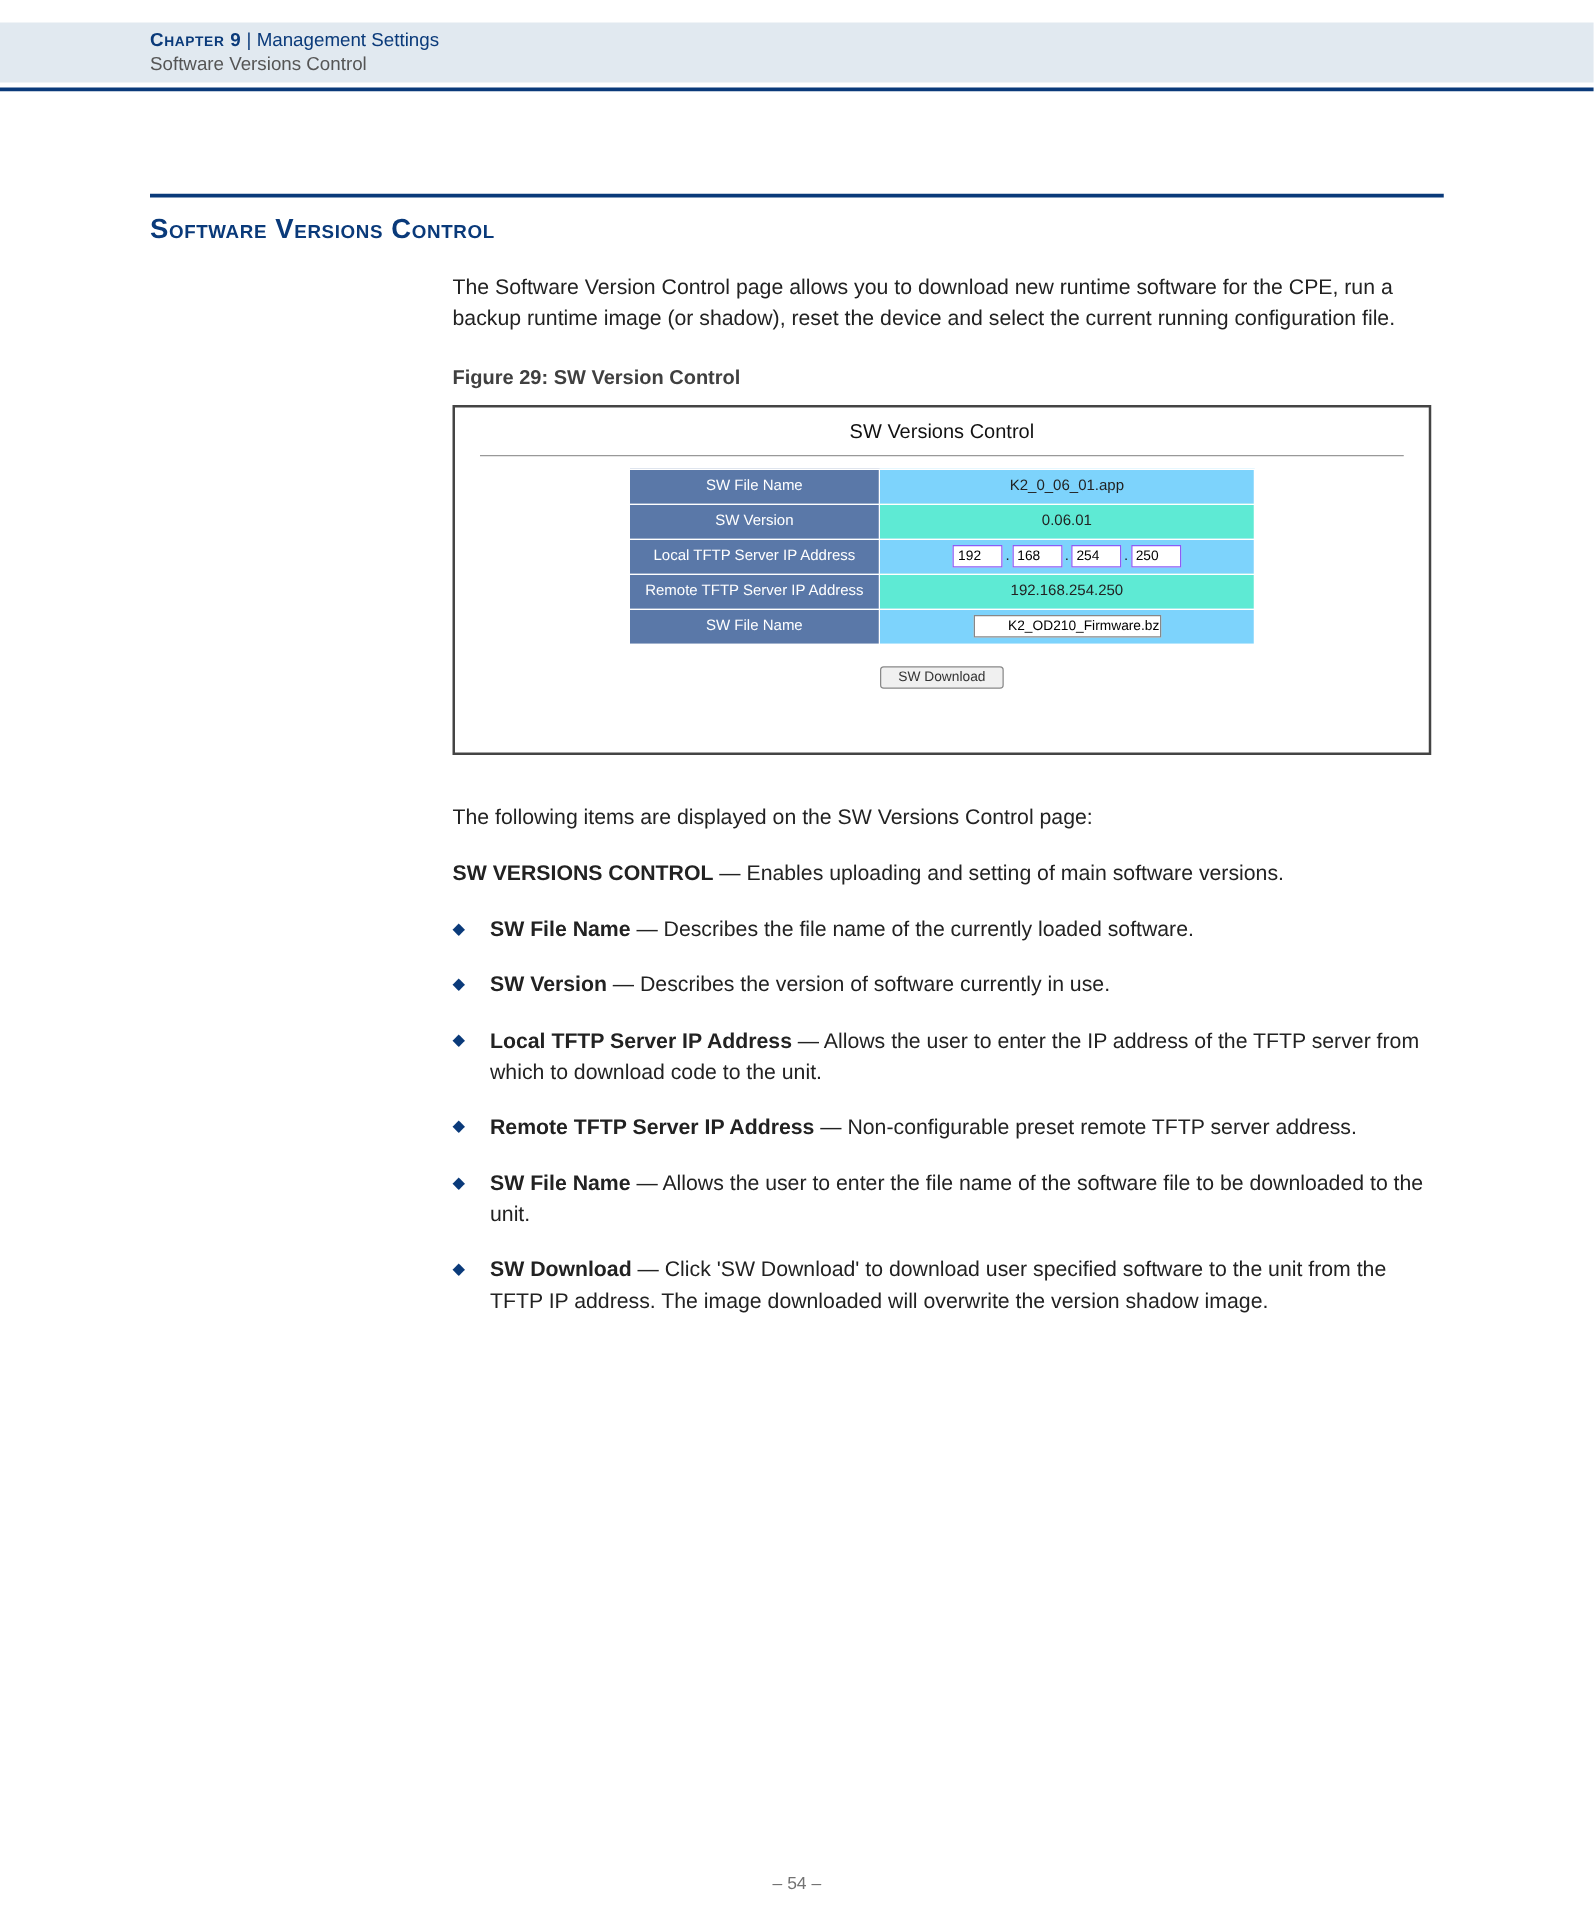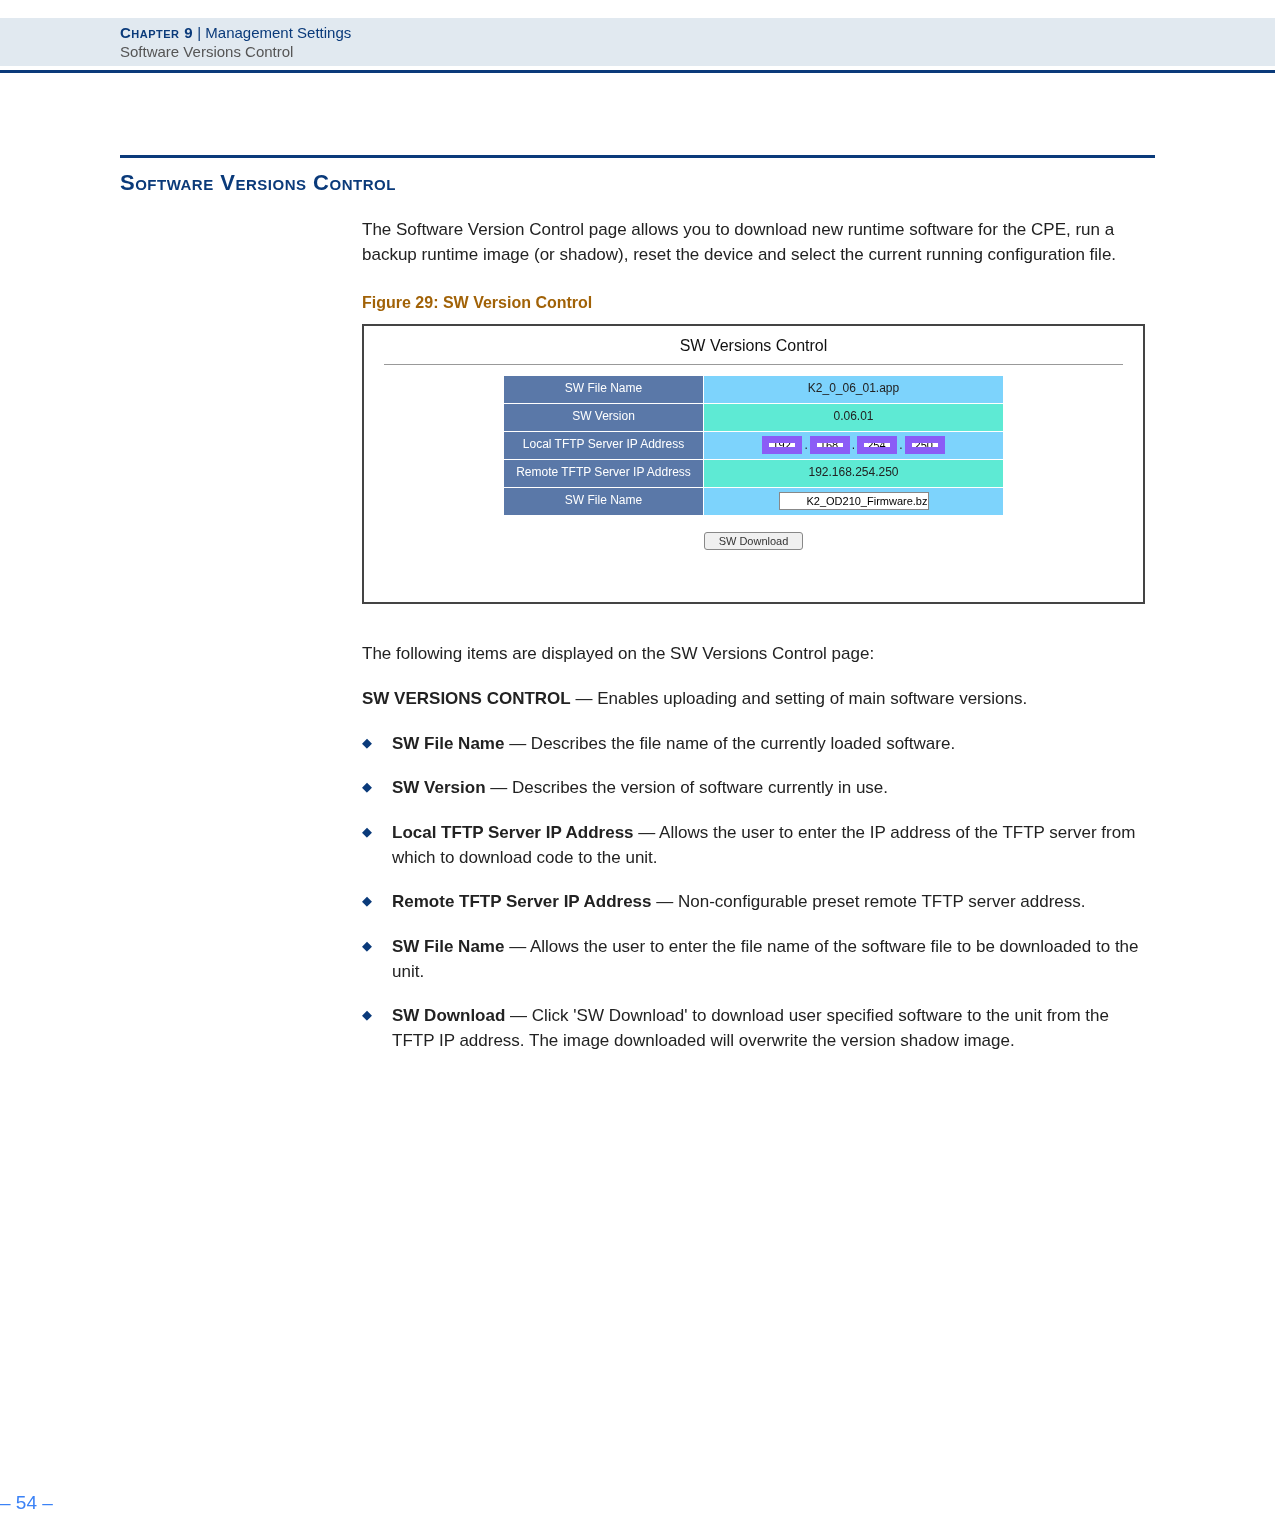--- a/index.html
+++ b/index.html
@@ -60,21 +60,21 @@
       position: absolute;
       top: 218px;
       left: 362px;
       right: 130px;
       font-size: 17px;
       color: #222;
       line-height: 1.45;
     }
     .intro { margin-bottom: 24px; }
     .figure-caption {
-      color: #a16207;
+      color: #404040;
       font-weight: bold;
       font-size: 16px;
       margin-bottom: 10px;
     }
     .figure-box {
       border: 2px solid #444;
       background: #fff;
       height: 280px;
       position: relative;
       margin-bottom: 38px;
@@ -117,21 +117,21 @@
       border: 1px solid #fff;
       vertical-align: middle;
     }
     .val-cell.alt { background: #5eead4; }
     .ip-input {
       width: 40px;
       height: 18px;
       font-size: 11px;
       text-align: left;
       padding-left: 3px;
-      border: 7px solid #8b5cf6;
+      border: 1px solid #8b5cf6;
       font-family: Arial, sans-serif;
     }
     .ip-sep { margin: 0 2px; display: inline-block; }
     .file-input {
       width: 150px;
       height: 18px;
       font-size: 11px;
       text-align: right;
       padding-left: 3px;
       border: 1px solid #888;
@@ -165,22 +165,23 @@
       left: 0;
       top: 2px;
       color: #0a3a7a;
       font-size: 13px;
     }
     .footer {
       position: absolute;
       bottom: 18px;
       left: 0;
       right: 0;
-      font-size: 19px;
-      color: #3b82f6;
+      text-align: center;
+      font-size: 14px;
+      color: #737373;
     }
   </style>
 </head>
 <body>
 
 <div class="header-band">
   <div class="chapter-line">
     <span class="chapter-bold">Chapter 9</span><span class="chapter-sep">  |  </span><span class="chapter-plain">Management Settings</span>
   </div>
   <div class="subheader-line">Software Versions Control</div>

